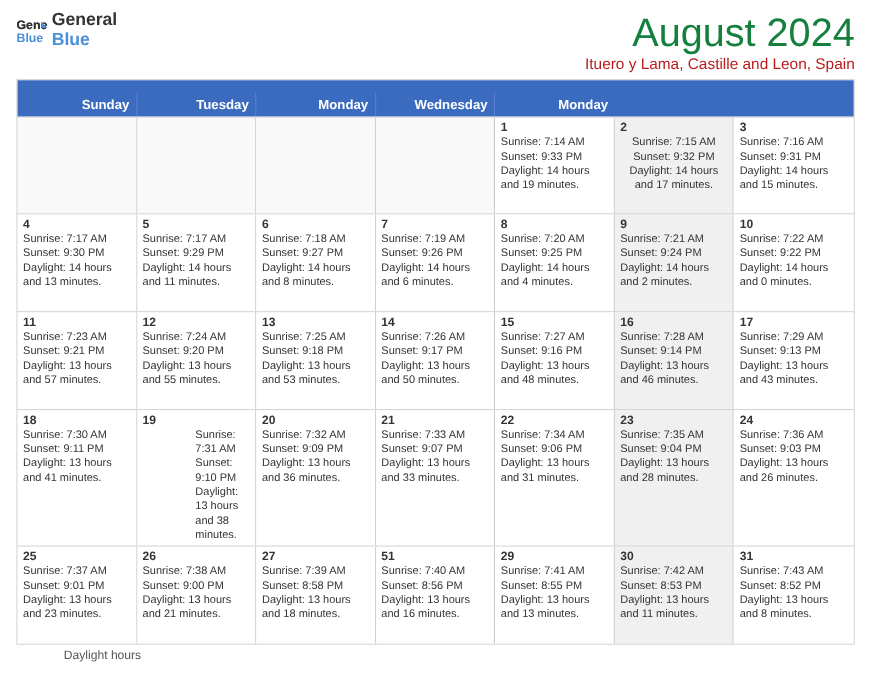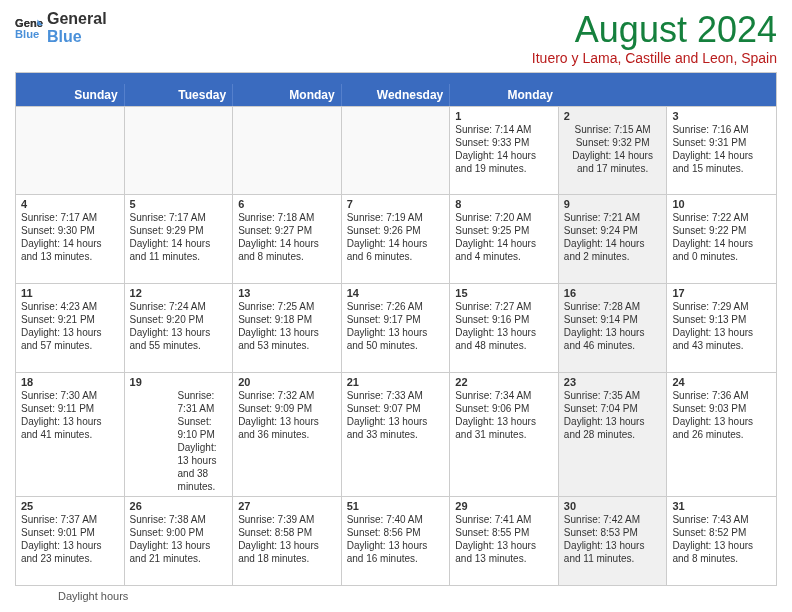--- a/index.html
+++ b/index.html
@@ -213,21 +213,21 @@
             <span class="day-num">10</span>
             <div class="day-info" style="white-space: pre-line;">Sunrise: 7:22 AM
 Sunset: 9:22 PM
 Daylight: 14 hours
 and 0 minutes.</div>
           </div>
         </div>
         <div class="cal-row">
           <div class="cal-cell">
             <span class="day-num">11</span>
-            <div class="day-info" style="white-space: pre-line;">Sunrise: 4:23 AM
+            <div class="day-info" style="white-space: pre-line;">Sunrise: 7:23 AM
 Sunset: 9:21 PM
 Daylight: 13 hours
 and 57 minutes.</div>
           </div>
           <div class="cal-cell">
             <span class="day-num">12</span>
             <div class="day-info" style="white-space: pre-line;">Sunrise: 7:24 AM
 Sunset: 9:20 PM
 Daylight: 13 hours
 and 55 minutes.</div>
@@ -300,21 +300,21 @@
           <div class="cal-cell">
             <span class="day-num">22</span>
             <div class="day-info" style="white-space: pre-line;">Sunrise: 7:34 AM
 Sunset: 9:06 PM
 Daylight: 13 hours
 and 31 minutes.</div>
           </div>
           <div class="cal-cell shaded">
             <span class="day-num">23</span>
             <div class="day-info" style="white-space: pre-line;">Sunrise: 7:35 AM
-Sunset: 7:04 PM
+Sunset: 9:04 PM
 Daylight: 13 hours
 and 28 minutes.</div>
           </div>
           <div class="cal-cell">
             <span class="day-num">24</span>
             <div class="day-info" style="white-space: pre-line;">Sunrise: 7:36 AM
 Sunset: 9:03 PM
 Daylight: 13 hours
 and 26 minutes.</div>
           </div>

